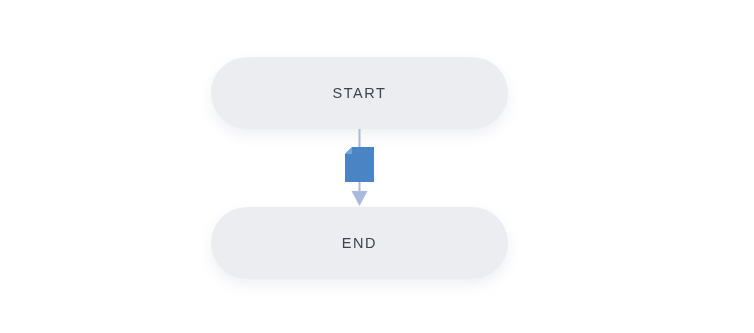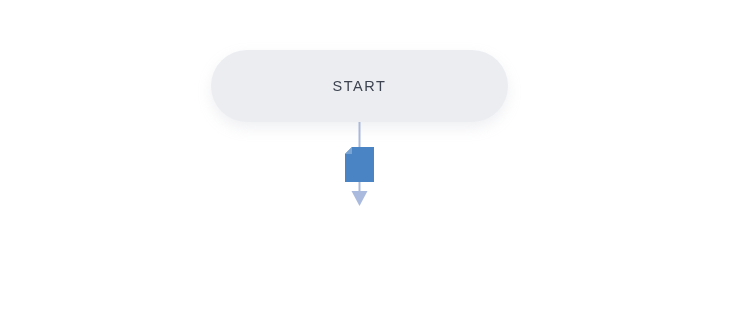--- a/index.html
+++ b/index.html
@@ -27,21 +27,21 @@
     left: 211px;
     width: 297px;
     height: 72px;
     background: #ebedf1;
     border-radius: 36px;
     box-shadow: 0 6px 14px rgba(180, 186, 200, 0.22);
     display: flex;
     align-items: center;
     justify-content: center;
   }
-  #node-start { top: 50px; }
+  #node-start { top: 57px; }
   #node-end   { top: 207px; }
 
   .node-label {
     font-size: 14.5px;
     font-weight: 500;
     letter-spacing: 1.6px;
     color: #3d4350;
     line-height: 1;
     user-select: none;
   }
@@ -78,14 +78,17 @@
 
   <svg id="edge-doc-icon" viewBox="0 0 29 35" width="29" height="35">
     <path d="M7 0 H29 V35 H0 V7 Z" fill="#4a84c4"></path>
     <path d="M7 0 V7 H0 Z" fill="#79a4d3"></path>
   </svg>
 
   <div class="node" id="node-start">
     <span class="node-label">START</span>
   </div>
 
+  <div class="node" id="node-end">
+    <span class="node-label">END</span>
+  </div>
 
 </div>
 
 </body></html>

